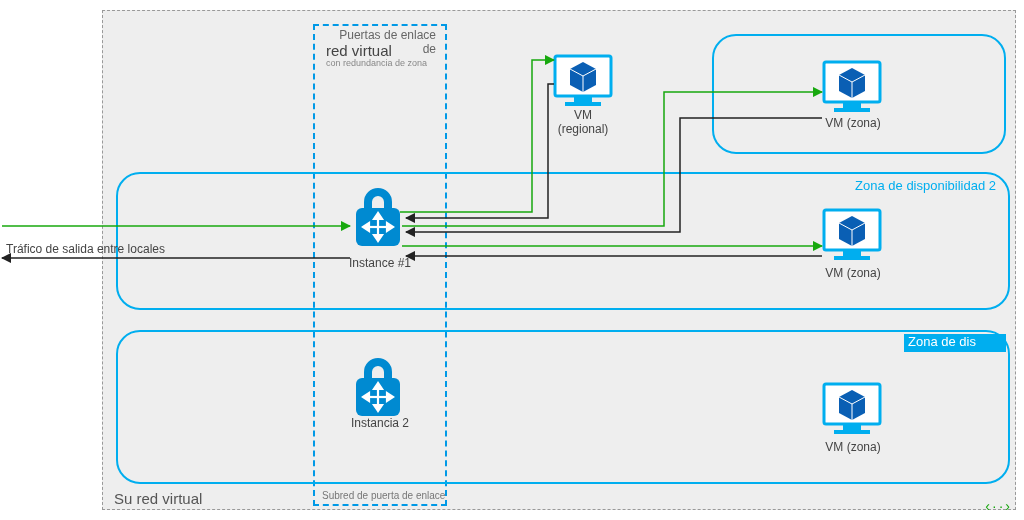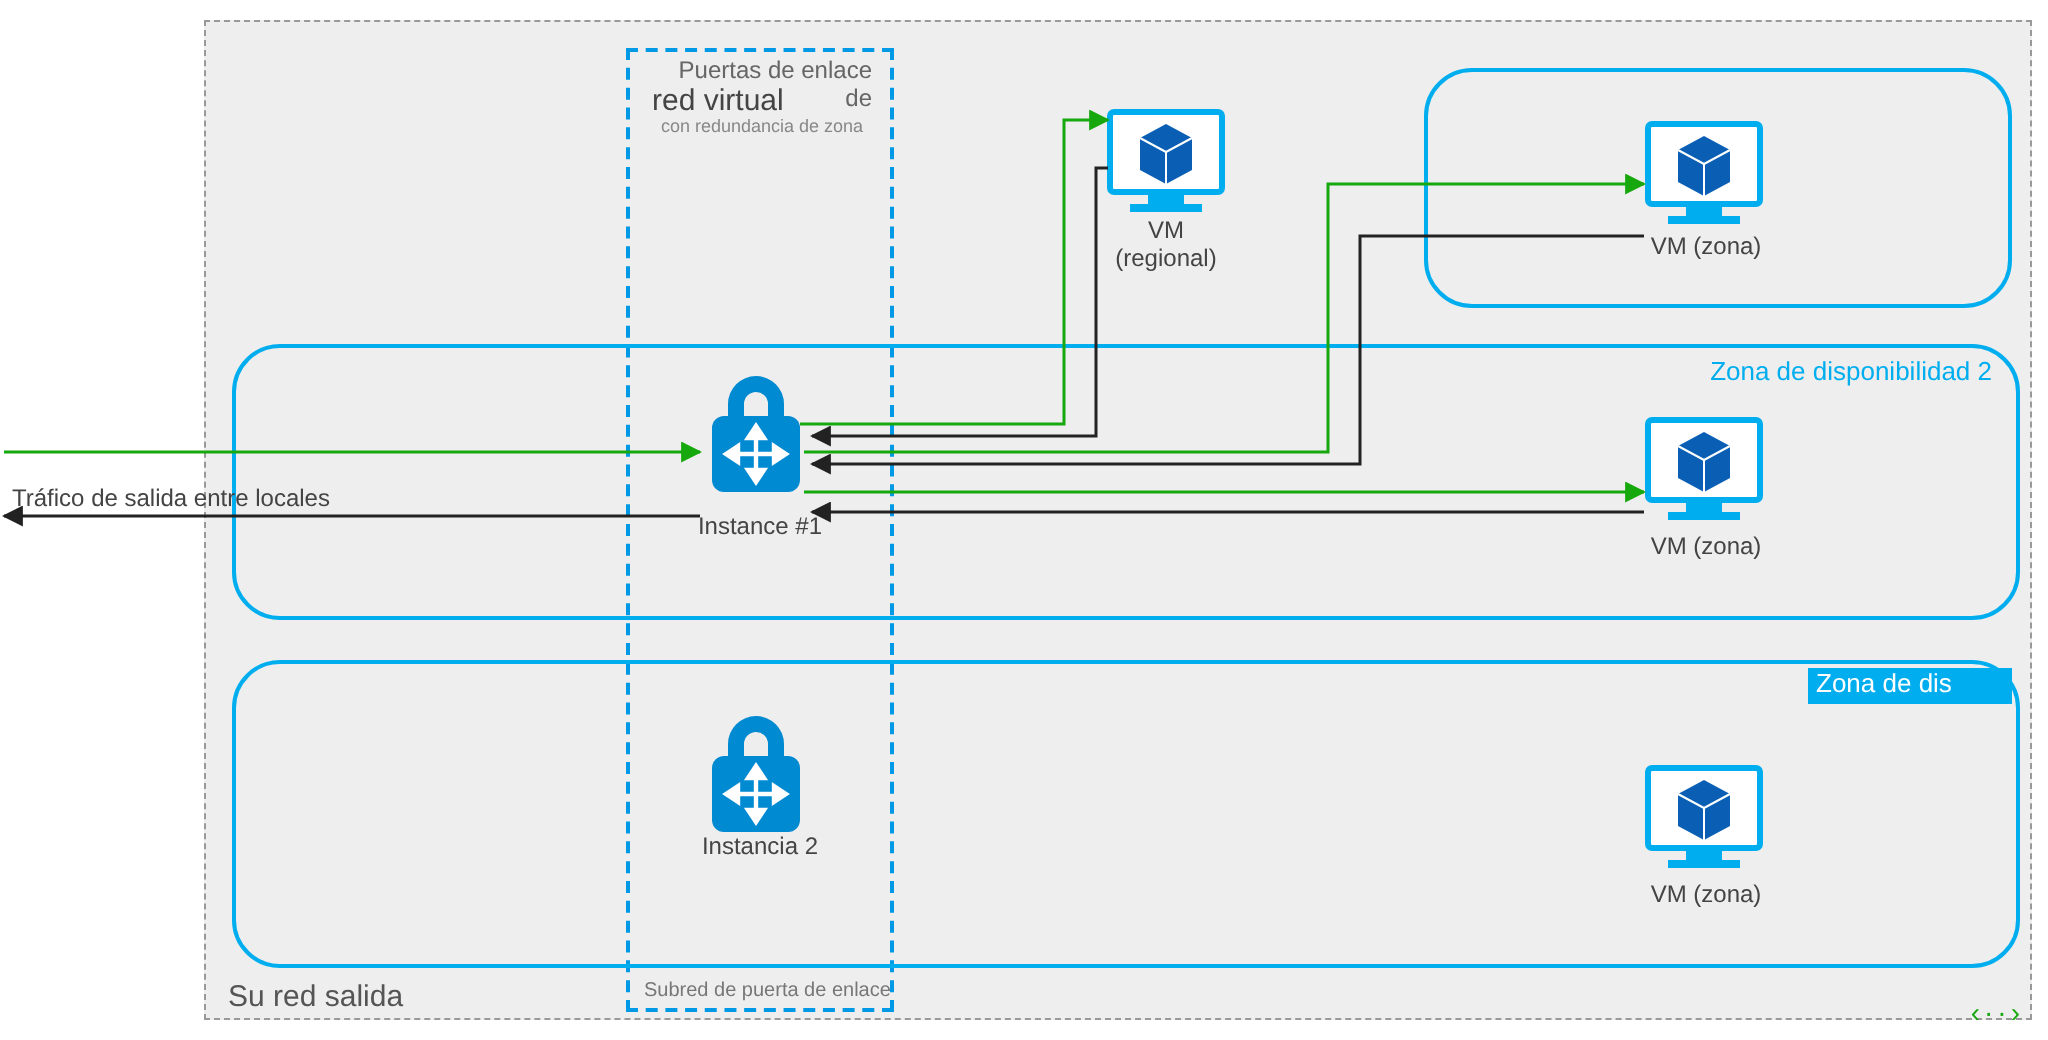--- a/index.html
+++ b/index.html
@@ -99,31 +99,31 @@
 
     <path class="arrow-black" d="M 822,118 L 680,118 L 680,232 L 406,232"></path>
 
     <path class="arrow-green" d="M 402,246 L 822,246"></path>
 
     <path class="arrow-black" d="M 822,256 L 406,256"></path>
   </svg>
 
   <div class="lbl" style="left:326px;top:28px;width:110px;text-align:right;color:#666">Puertas de enlace de</div>
   <div class="lbl" style="left:326px;top:42px;width:110px;text-align:left;color:#444;font-size:15px">red virtual</div>
-  <div class="lbl" style="left:326px;top:58px;width:110px;text-align:center;color:#888;font-size:9px">con redundancia de zona</div>
+  <div class="lbl" style="left:326px;top:58px;width:110px;color:#888;font-size:9px">con redundancia de zona</div>
 
   <div class="lbl center" style="left:560px;top:108px;width:46px;font-weight:400">VM</div>
   <div class="lbl center" style="left:550px;top:122px;width:66px">(regional)</div>
 
   <div class="lbl center" style="left:820px;top:116px;width:66px">VM (zona)</div>
   <div class="lbl center" style="left:820px;top:266px;width:66px">VM (zona)</div>
   <div class="lbl center" style="left:820px;top:440px;width:66px">VM (zona)</div>
 
   <div class="lbl center" style="left:340px;top:256px;width:80px">Instance #1</div>
   <div class="lbl center" style="left:340px;top:416px;width:80px">Instancia 2</div>
 
   <div class="lbl" style="left:6px;top:242px">Tráfico de salida entre locales</div>
 
-  <div class="lbl" style="left:114px;top:490px;font-size:15px;color:#555">Su red salida</div>
+  <div class="lbl" style="left:114px;top:490px;font-size:15px;color:#555">Su red virtual</div>
   <div class="lbl" style="left:322px;top:490px;font-size:10px;color:#777">Subred de puerta de enlace</div>
 
   <div class="watermark">‹··›</div>
 </div>
 
 </body></html>

